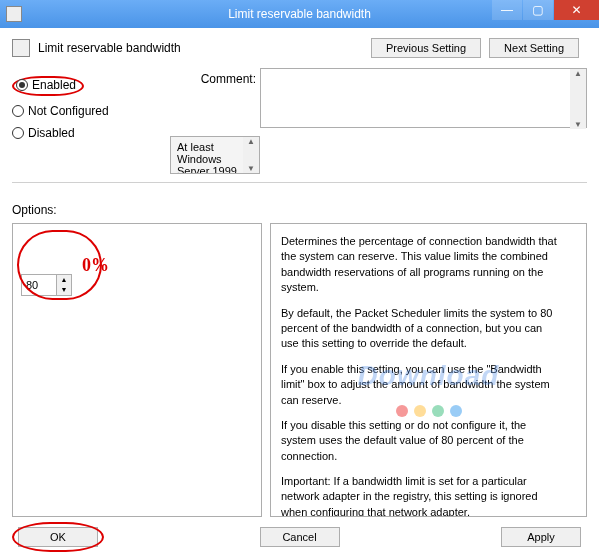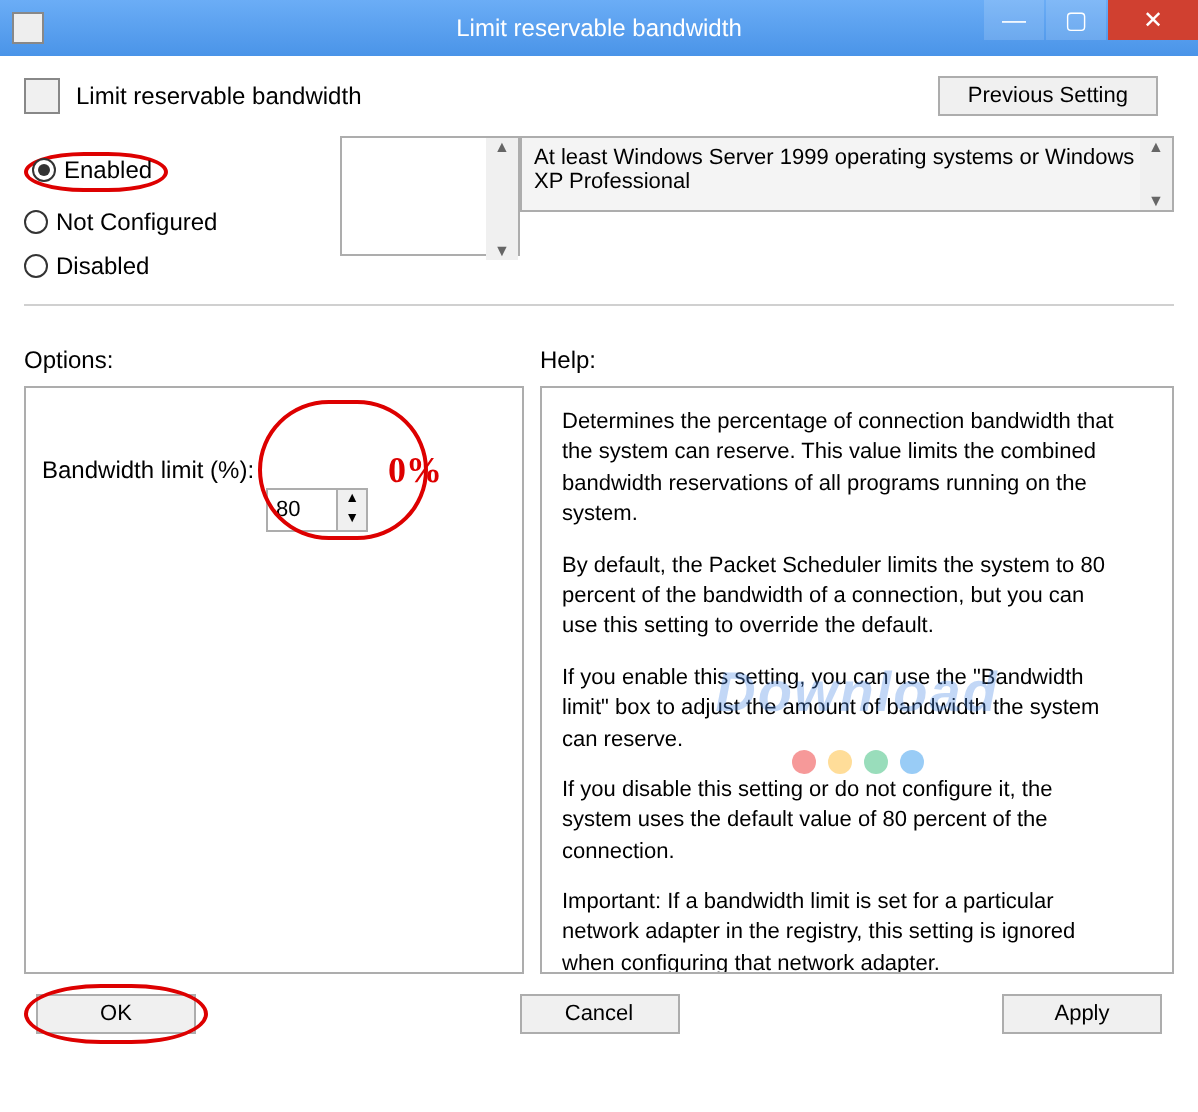--- a/index.html
+++ b/index.html
@@ -292,20 +292,21 @@
     <div class="winbtn max">▢</div>
     <div class="winbtn close">✕</div>
   </div>
 </div>
 
 <div class="header-row">
   <div class="policy-icon"></div>
   <div class="heading">Limit reservable bandwidth</div>
   <div class="nav-btns">
     <button class="win">Previous Setting</button>
+    <button class="win">Next Setting</button>
   </div>
 </div>
 
 <div class="upper">
   <div class="radios">
     <div class="radio-row">
       <span class="circle-anno">
         <span class="radio checked"></span>
         <span>Enabled</span>
       </span>
@@ -313,20 +314,21 @@
     <div class="radio-row">
       <span class="radio"></span>
       <span>Not Configured</span>
     </div>
     <div class="radio-row">
       <span class="radio"></span>
       <span>Disabled</span>
     </div>
   </div>
   <div class="right-col">
+    <div class="lbl">Comment:</div>
     <div class="textarea-wrap">
       <textarea class="comment" style=""></textarea>
       <div class="scroll-stub">
         <div class="scroll-arrow">▲</div>
         <div class="scroll-arrow">▼</div>
       </div>
     </div>
     <div class="supported-box">
       <span>At least Windows Server 1999 operating systems or Windows XP Professional</span>
       <div class="scroll-stub">
@@ -334,27 +336,25 @@
         <div class="scroll-arrow">▼</div>
       </div>
     </div>
   </div>
 </div>
 
 <div class="divider"></div>
 
 <div class="labels-row">
   <div class="left-l">Options:</div>
-  <div class="right-l">Help:</div>
 </div>
 
 <div class="panels">
   <div class="panel options">
     <div class="bw-row">
-      <span>Bandwidth limit (%):</span>
       <span class="value-circle">
         <span class="spinner">
           <input type="text" value="80" style="">
           <span class="arrows">
             <span class="ar">▲</span>
             <span class="ar">▼</span>
           </span>
         </span>
       </span>
       <span class="hand-anno">0%</span>

